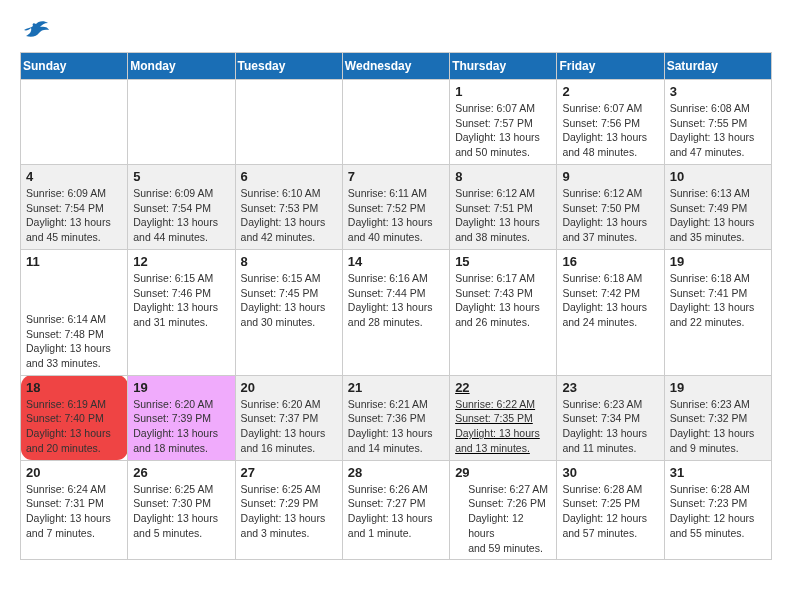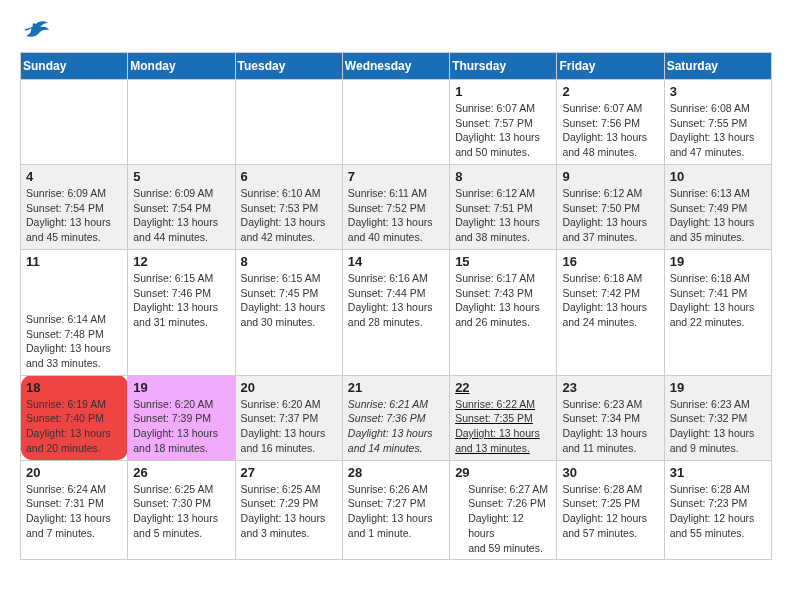--- a/index.html
+++ b/index.html
@@ -258,21 +258,21 @@
         </td>
         <td style="background: rgb(240, 240, 240);">
           <div class="day-number">20</div>
           <div class="day-info" style="white-space: pre-line;">Sunrise: 6:20 AM
 Sunset: 7:37 PM
 Daylight: 13 hours
 and 16 minutes.</div>
         </td>
         <td style="background: rgb(240, 240, 240);">
           <div class="day-number">21</div>
-          <div class="day-info" style="white-space: pre-line; font-style: italic;">Sunrise: 6:21 AM
+          <div class="day-info" style="white-space: pre-line;">Sunrise: 6:21 AM
 Sunset: 7:36 PM
 Daylight: 13 hours
 and 14 minutes.</div>
         </td>
         <td style="background: rgb(240, 240, 240); text-decoration: underline;">
           <div class="day-number">22</div>
           <div class="day-info" style="white-space: pre-line;">Sunrise: 6:22 AM
 Sunset: 7:35 PM
 Daylight: 13 hours
 and 13 minutes.</div>

